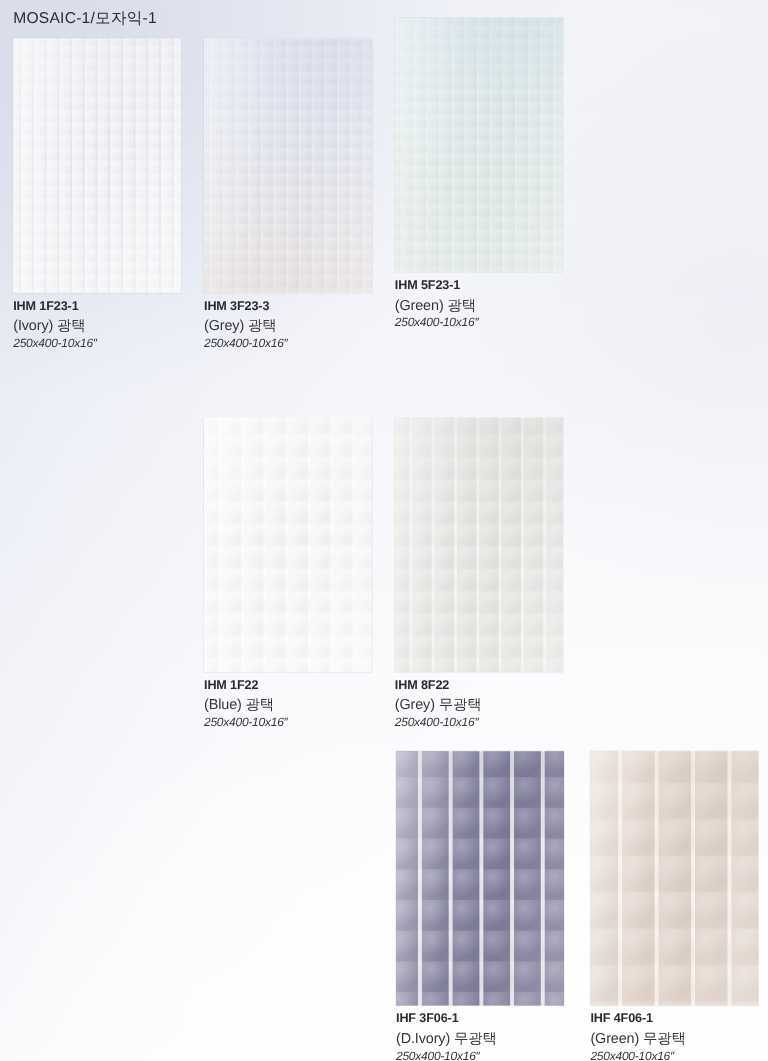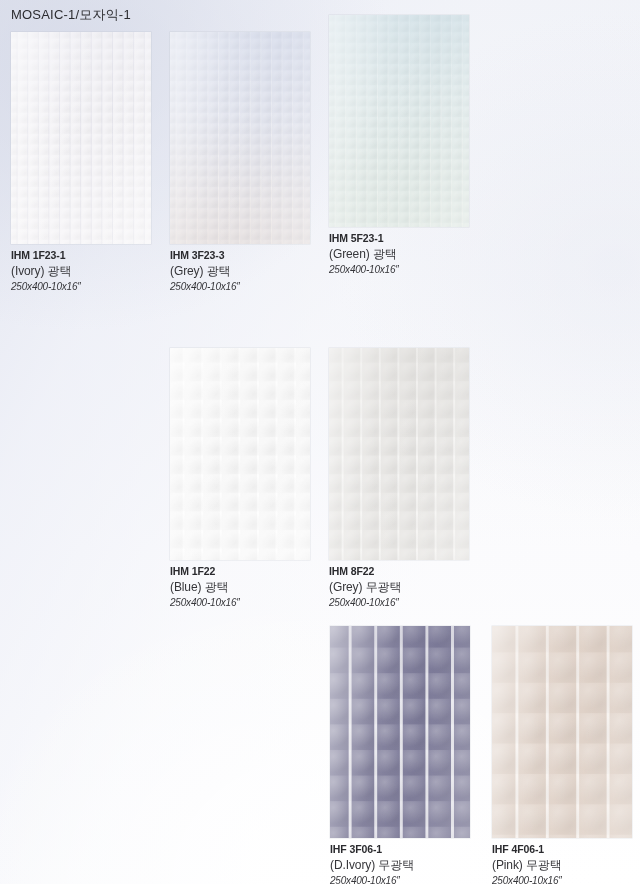--- a/index.html
+++ b/index.html
@@ -198,19 +198,19 @@
       </div>
       <div class="item" style="left: 492px; top: 626px; width: 132px;">
         <div class="swatch" style="width: 140px; height: 212px;">
           <div class="grid" style="background-color: rgb(251, 248, 246); background-image: repeating-linear-gradient(90deg, rgb(222, 208, 198) 0px, rgb(222, 208, 198) 27px, rgb(251, 248, 246) 27px, rgb(251, 248, 246) 30.4px), repeating-linear-gradient(0deg, rgba(0, 0, 0, 0) 0px, rgba(0, 0, 0, 0) 27px, rgb(251, 248, 246) 27px, rgb(251, 248, 246) 30.4px); background-size: 30.4px 30.4px, 30.4px 30.4px;"></div>
           <div class="grid" style="z-index: 1; background-image: radial-gradient(circle at 30% 25%, rgba(255, 255, 255, 0.3), rgba(255, 255, 255, 0) 60%), radial-gradient(circle at 72% 70%, rgba(0, 0, 0, 0.055), rgba(0, 0, 0, 0) 62%); background-size: 30.4px 30.4px;"></div>
           <div class="tint" style="background: linear-gradient(170deg, rgba(226, 212, 202, 0.35) 0%, rgba(232, 220, 211, 0.16) 50%, rgba(238, 228, 220, 0.28) 100%);"></div>
           <div class="sheen"></div>
         </div>
         <div class="caption">
           <div class="cap-code">IHF 4F06-1</div>
-          <div class="cap-color">(Pink) 무광택</div>
+          <div class="cap-color">(Green) 무광택</div>
           <div class="cap-size">250x400-10x16″</div>
         </div>
       </div>
     </div>
 
 </div>
 
 </body></html>

